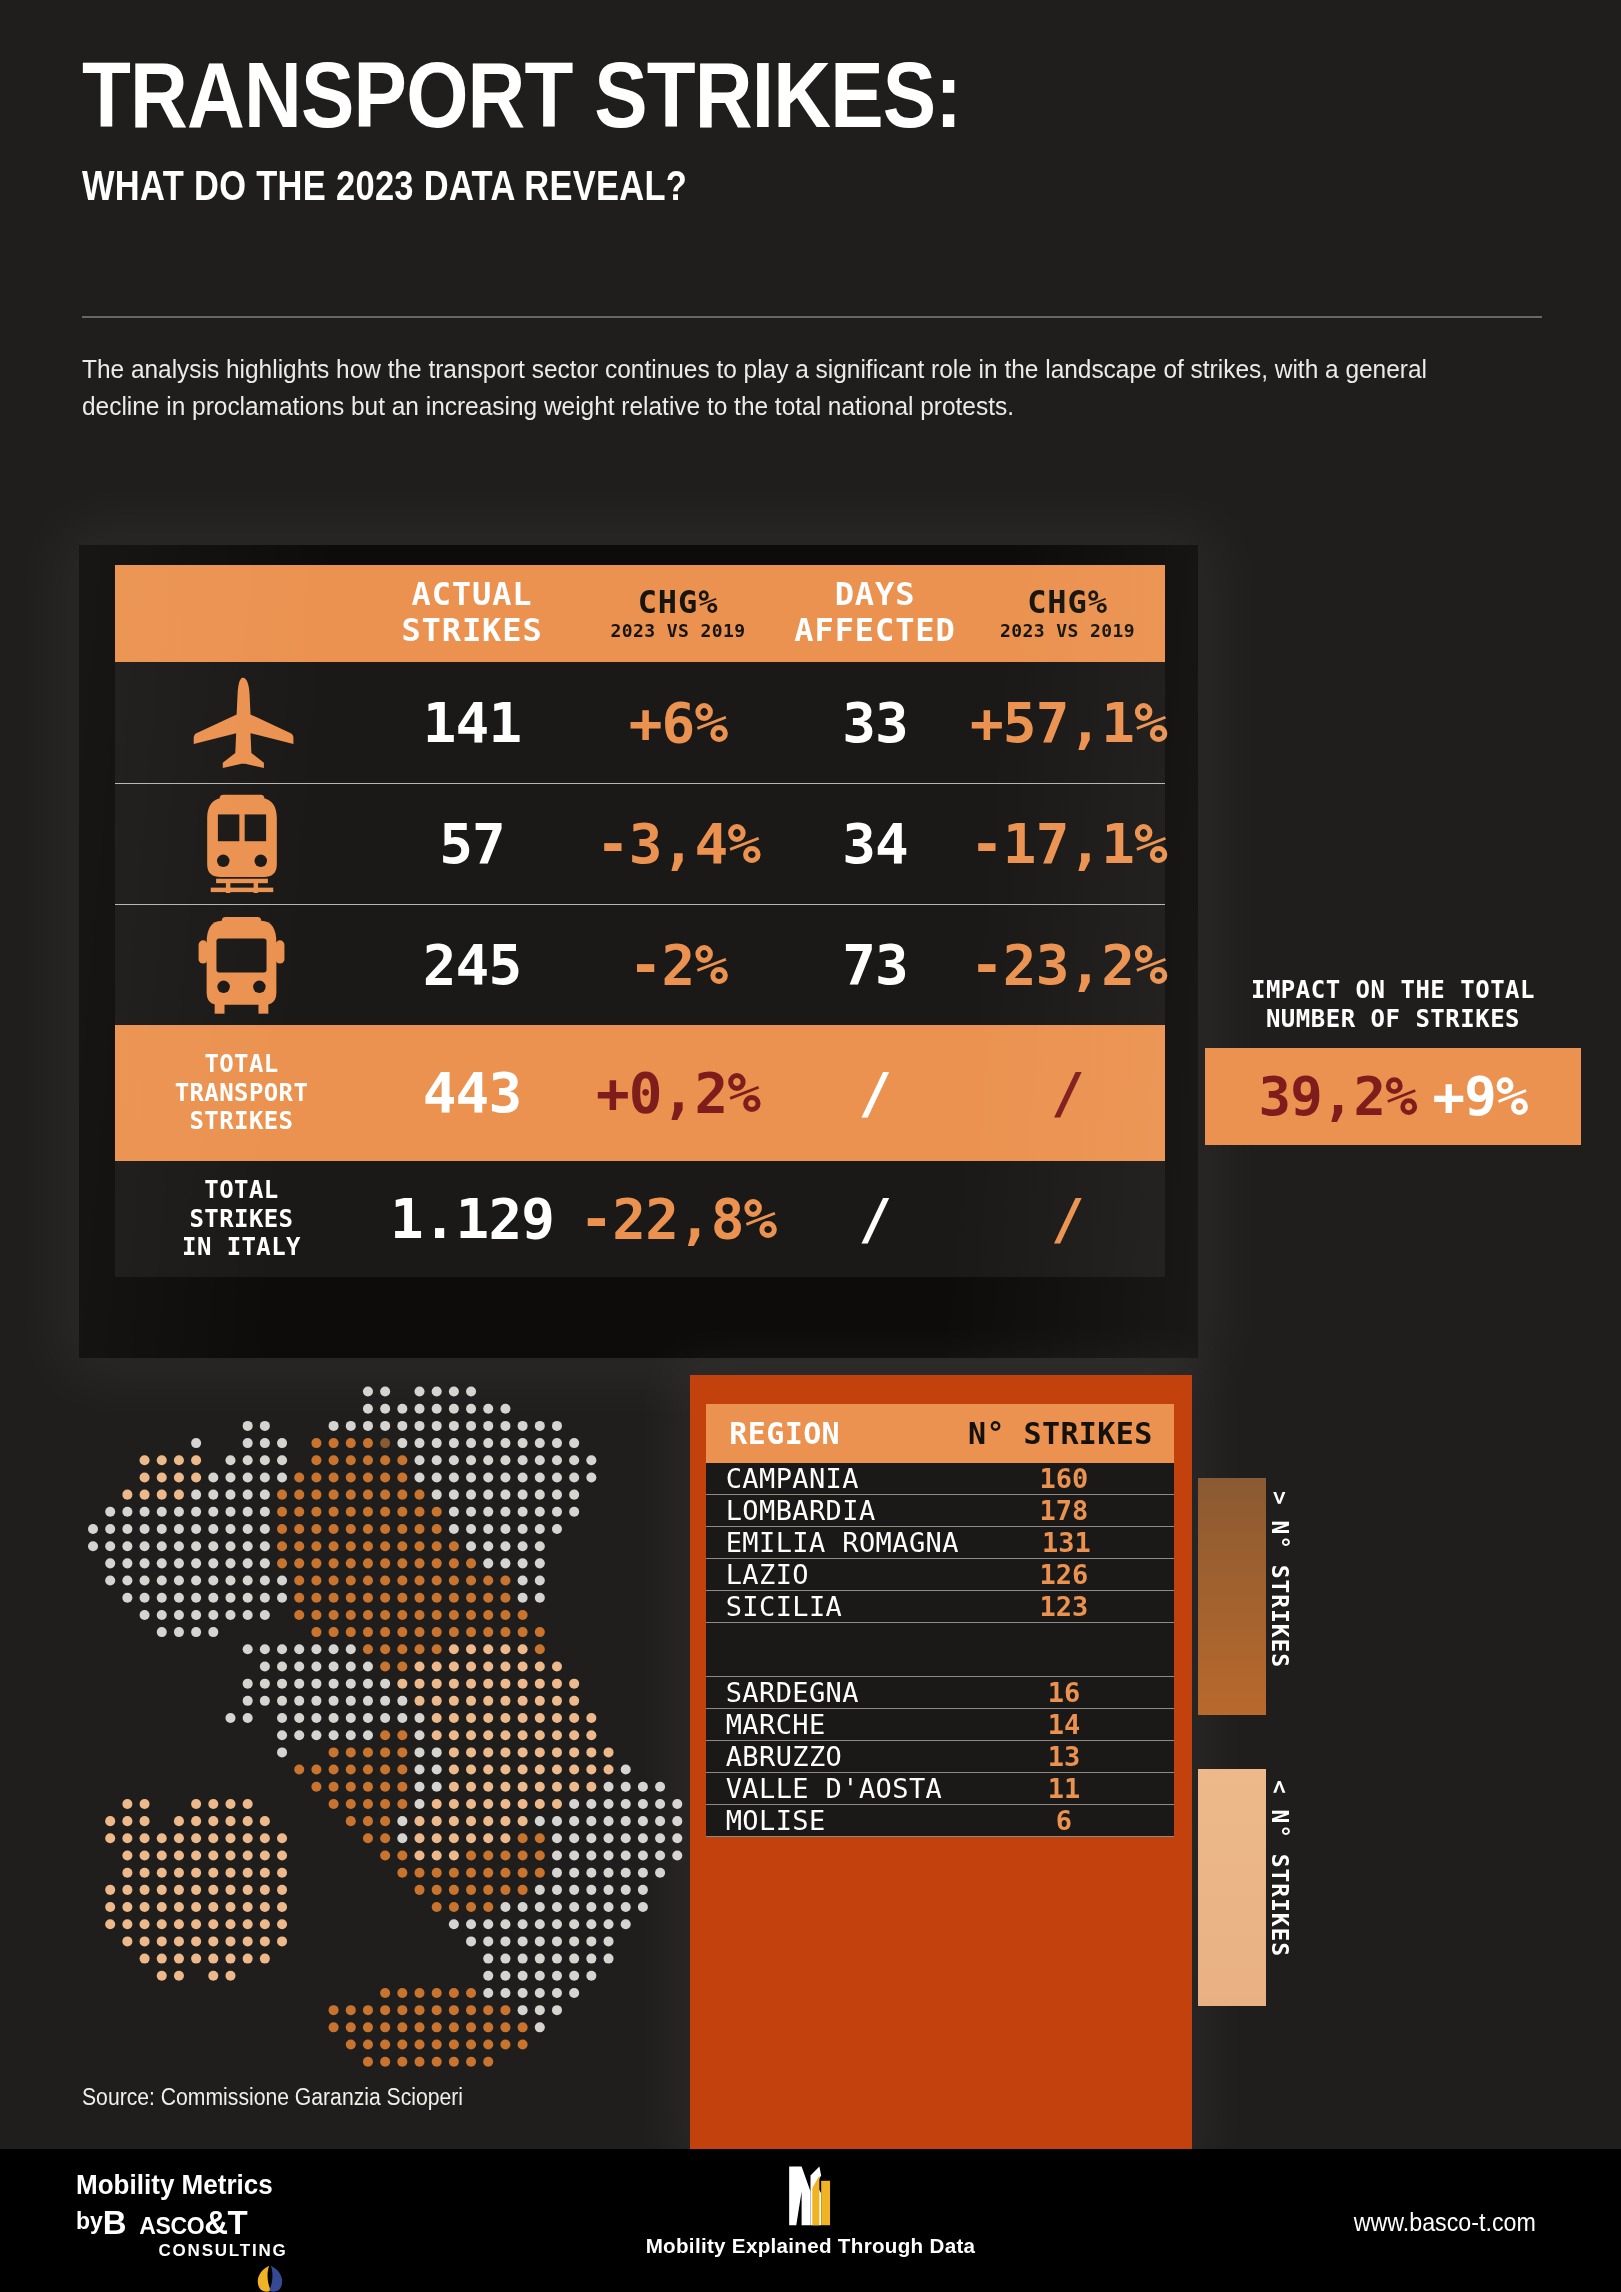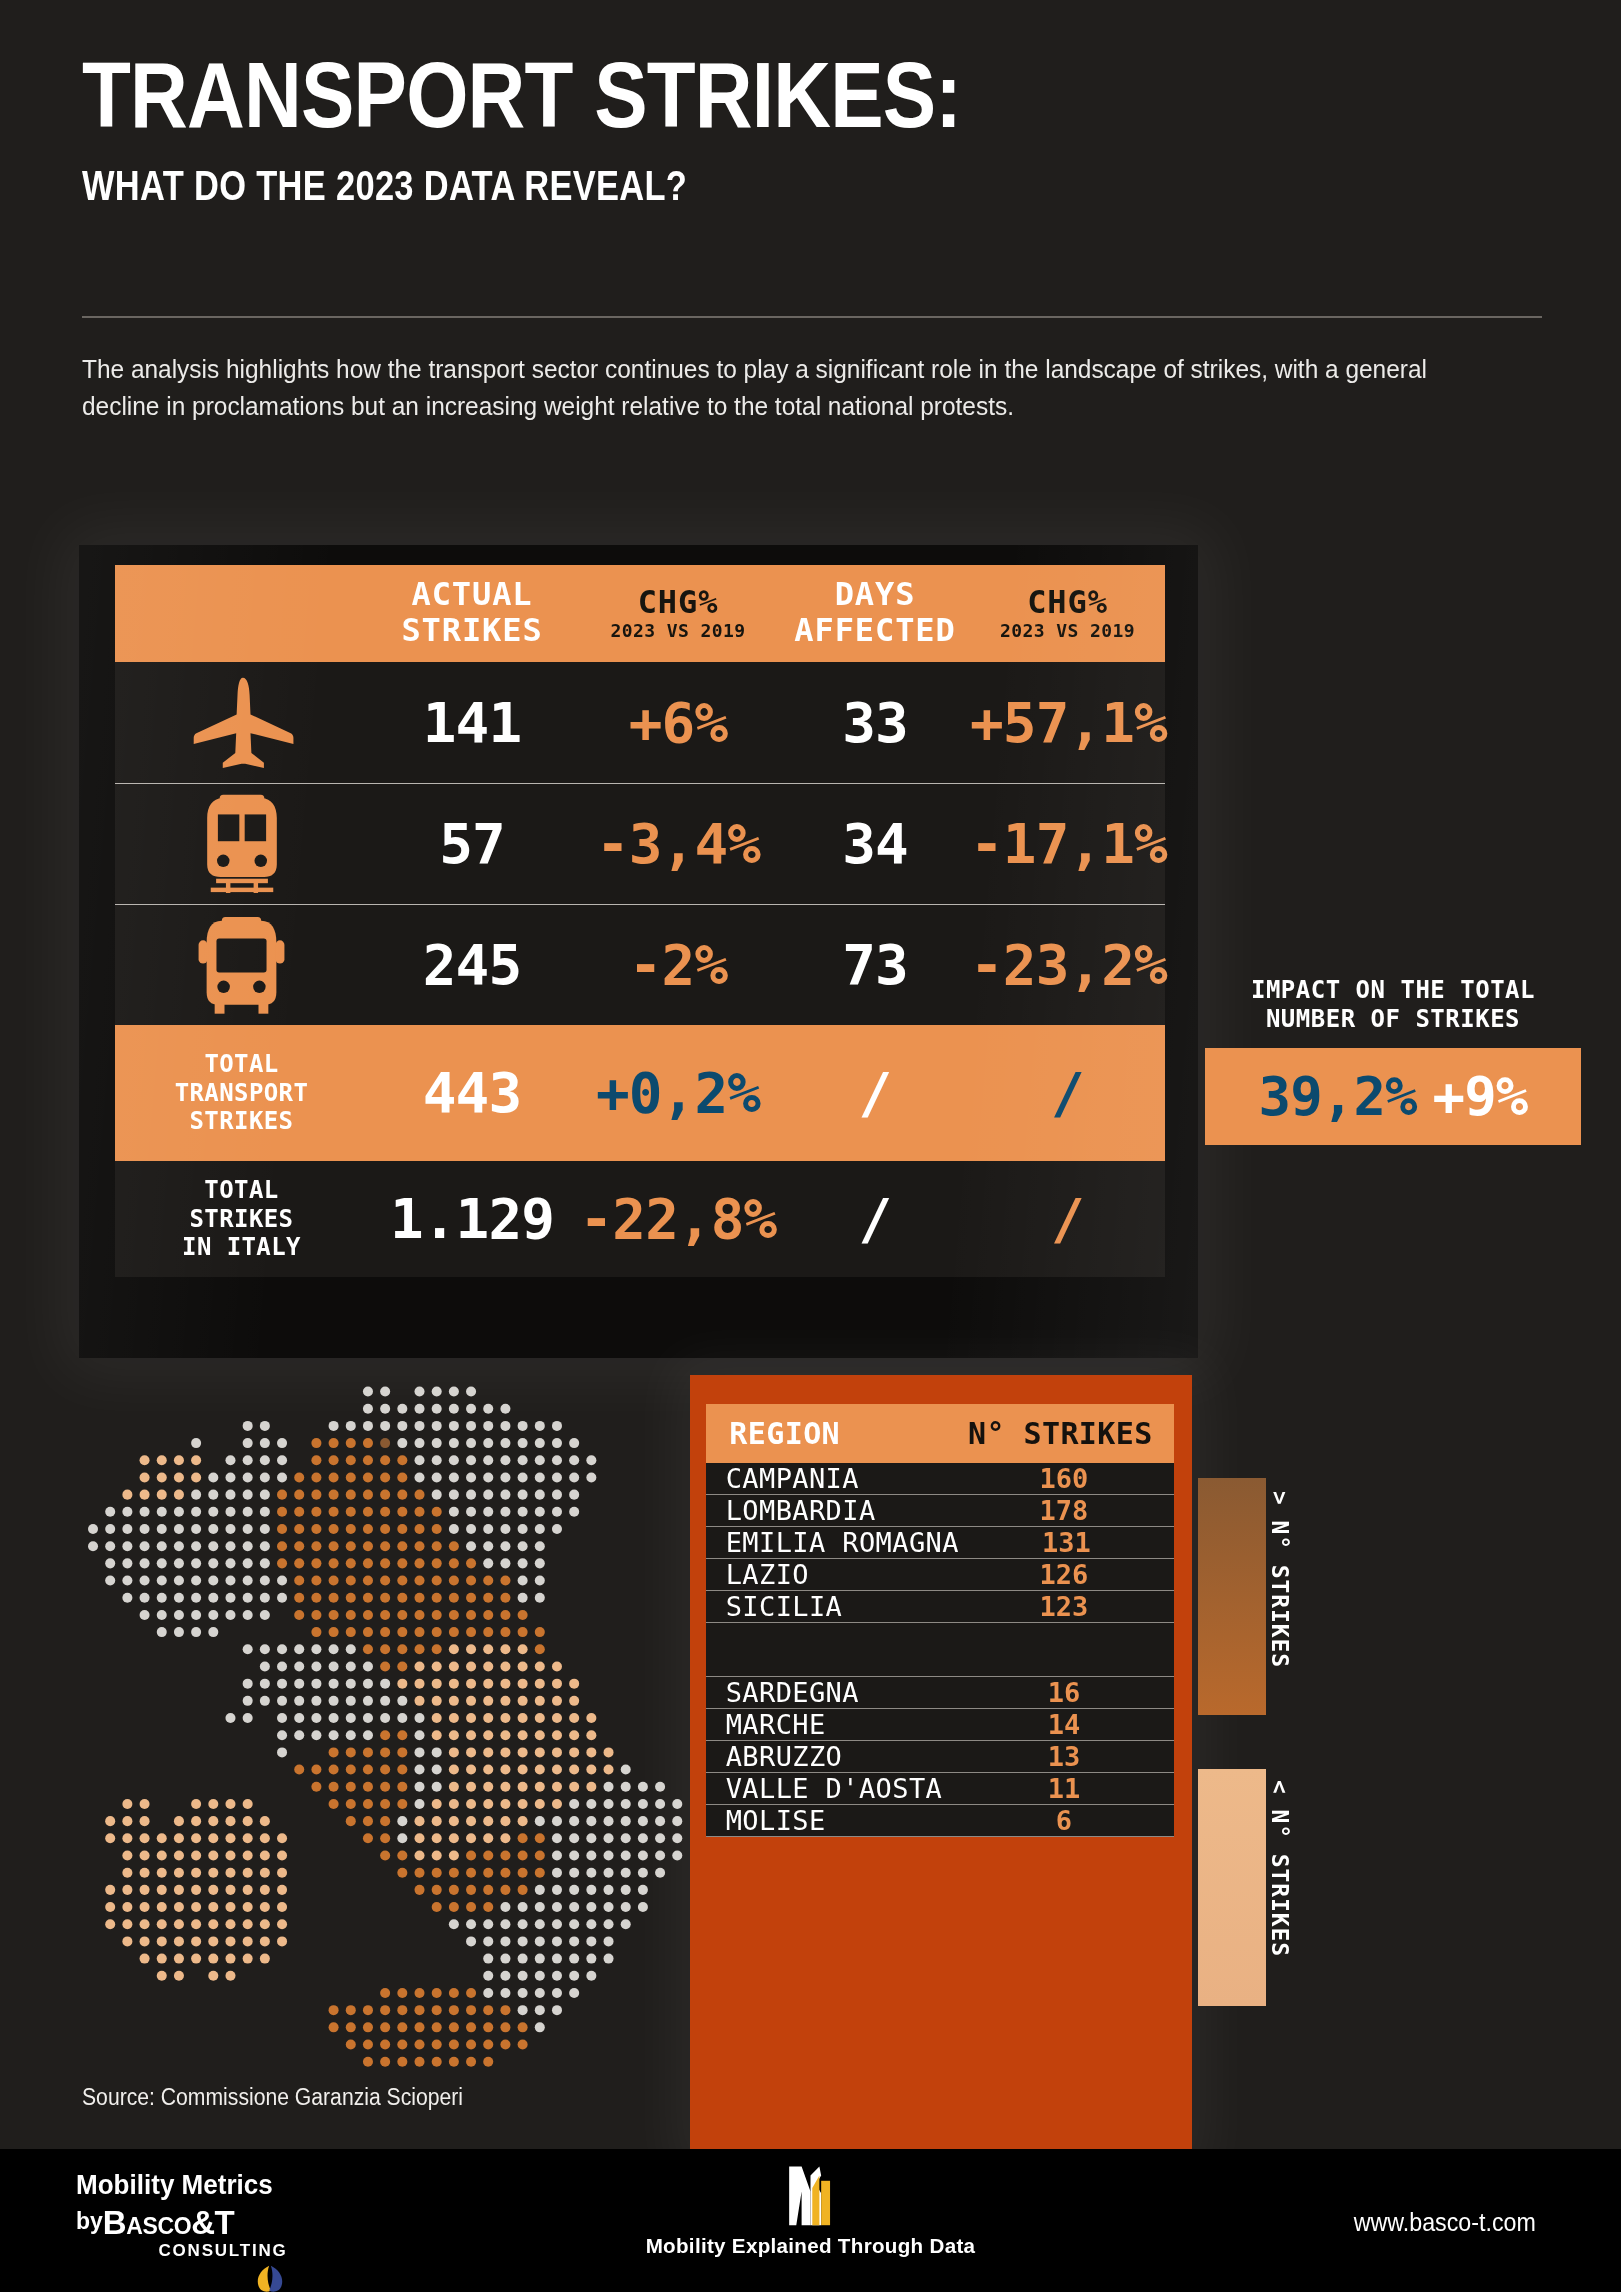--- a/index.html
+++ b/index.html
@@ -126,21 +126,21 @@
   }
 
   .val {
     font-family: "DejaVu Sans Mono", monospace;
     font-weight: 700;
     font-size: 56px;
     letter-spacing: -0.9px;
   }
   .val.w { color: #ffffff; }
   .val.o { color: #eb9250; }
-  .val.b { color: #0c4a6e; text-align: center; }
+  .val.b { color: #7f1d1d; text-align: center; }
 
   .rowlabel {
     font-family: "DejaVu Sans Mono", monospace;
     font-weight: 700;
     font-size: 24px;
     line-height: 1.18;
     color: #ffffff;
     text-align: center;
     letter-spacing: 0.4px;
   }
@@ -282,21 +282,21 @@
     transform: scaleX(0.93); transform-origin: left top;
   }
   .f-by {
     margin-top: 5.4px;
     display: flex; align-items: flex-end; gap: 0;
     font-family: "Liberation Sans Narrow", "Liberation Sans", sans-serif;
     color: #ffffff;
   }
   .f-by .by { font-size: 23px; font-weight: 700; padding-bottom: 3.6px; }
   .f-brand { font-size: 33px; font-weight: 700; letter-spacing: -0.4px; line-height: 1; }
-  .f-brand .sm { font-size: 23px; }
+  .f-brand .sm { font-size: 23px; margin-left: 13px; }
   .f-cons {
     margin-top: 1.8px;
     display:flex; align-items:flex-end; gap: 3.6px;
     font-family: "Liberation Sans Narrow", "Liberation Sans", sans-serif;
     font-size: 17px; font-weight: 700; color: #ffffff;
     letter-spacing: 1.8px;
     padding-left: 56px;
     flex-direction: column;
   }
 

